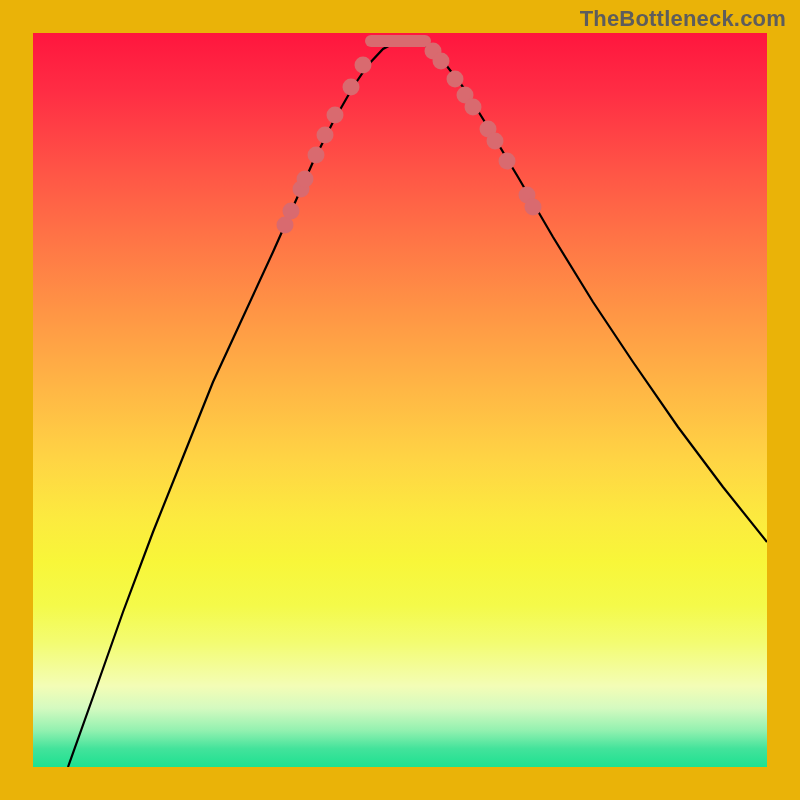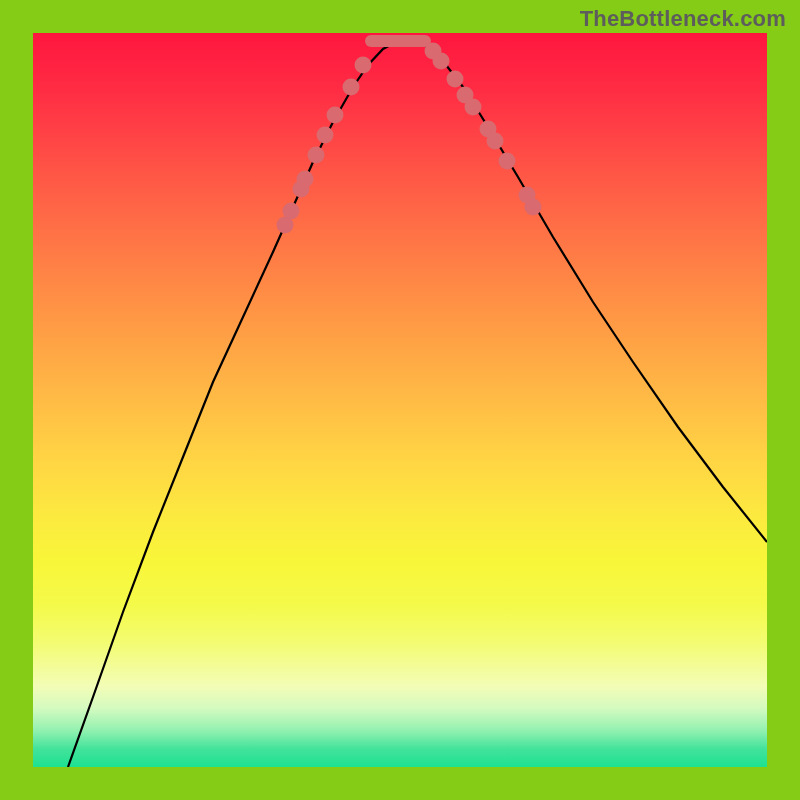--- a/index.html
+++ b/index.html
@@ -8,21 +8,21 @@
     width: 800px;
     height: 800px;
     overflow: hidden;
     background: #000;
     font-family: Arial, Helvetica, sans-serif;
   }
   .frame {
     position: relative;
     width: 800px;
     height: 800px;
-    background: #84cc16;
+    background: #eab308;
   }
   .watermark {
     position: absolute;
     top: 6px;
     right: 14px;
     color: #5d5d5d;
     font-size: 22px;
     font-weight: 600;
     letter-spacing: 0.2px;
     z-index: 10;

